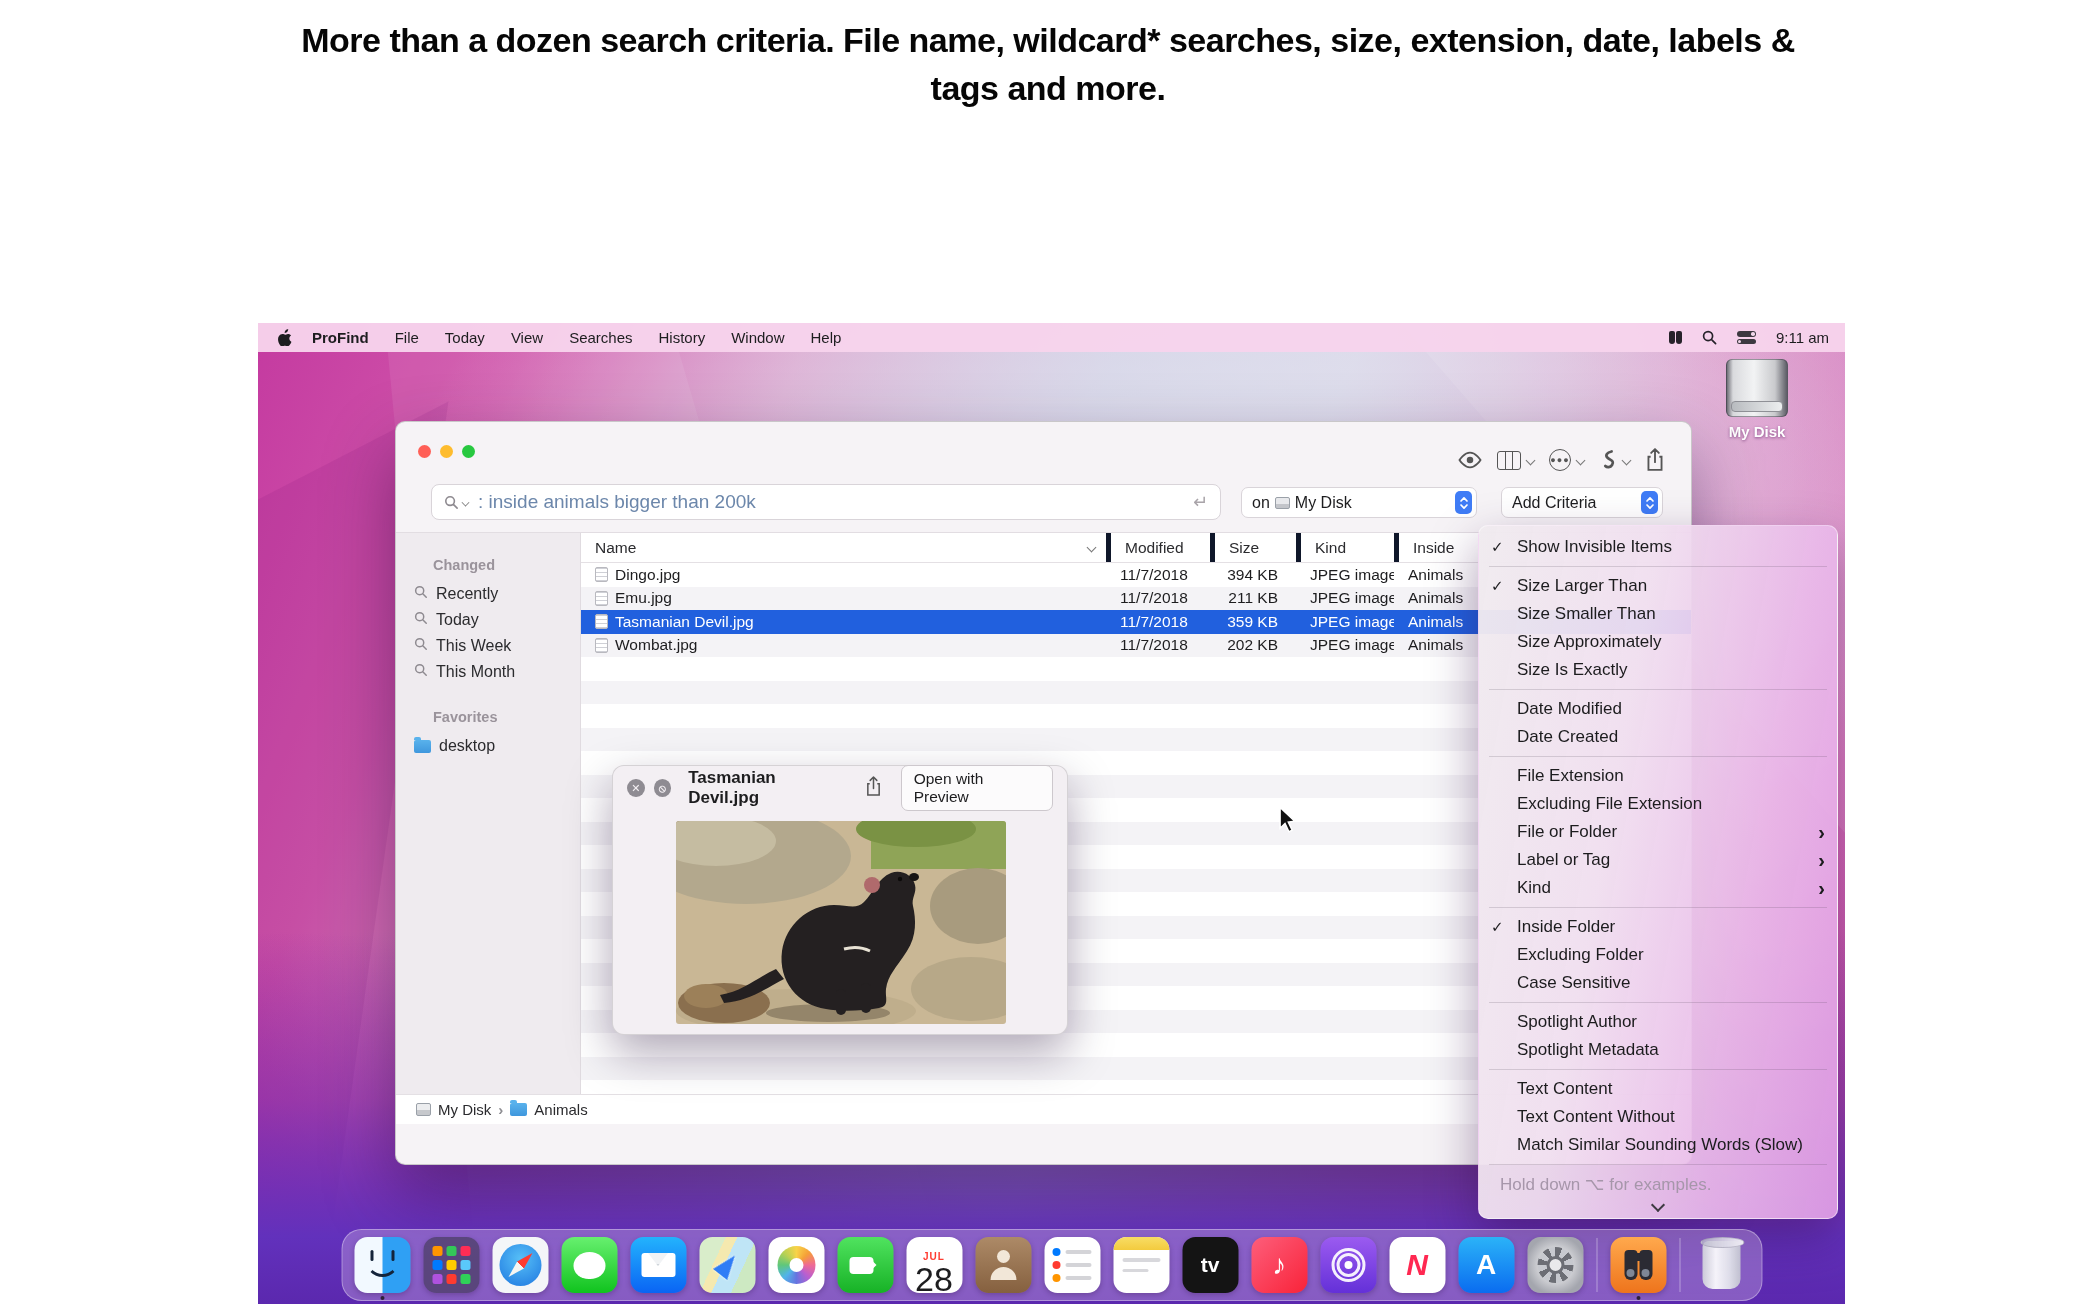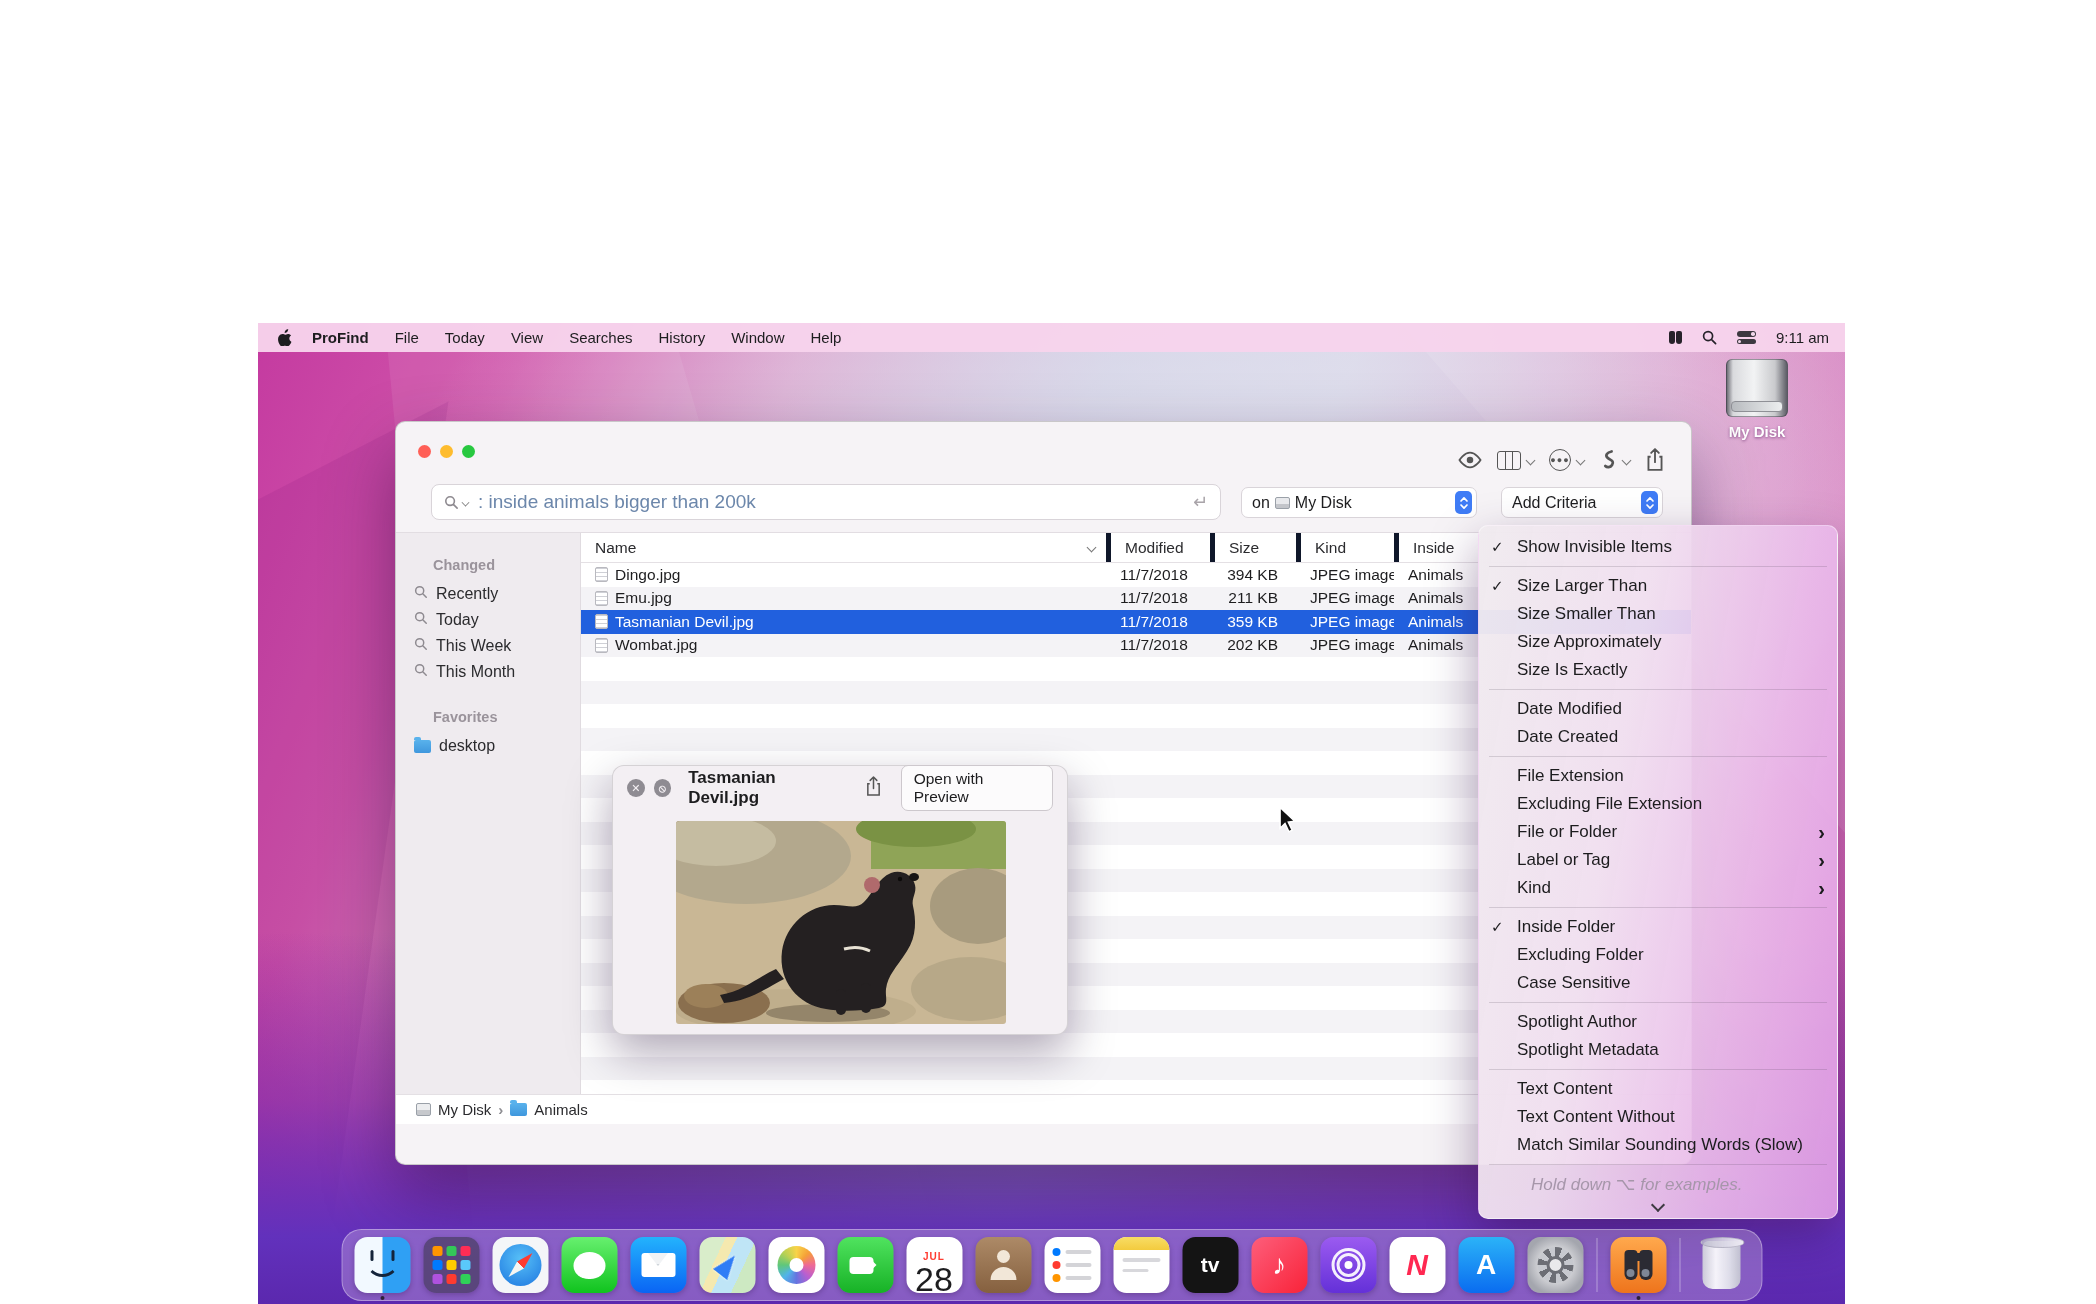--- a/index.html
+++ b/index.html
@@ -143,21 +143,21 @@
 
   
   .cmenu { position:absolute; left:1220px; top:202px; width:360px; z-index:25;
            background:linear-gradient(100deg, rgba(240,235,239,.97) 0%, rgba(240,222,239,.95) 38%, rgba(233,185,233,.93) 72%, rgba(224,158,228,.92) 100%);
            border-radius:10px; border:1px solid rgba(255,255,255,.45);
            box-shadow:0 20px 50px rgba(50,10,70,.4); padding:7px 0 6px; }
   .cm-item { display:flex; align-items:center; height:28px; font-size:17px; color:#1c1c1e; padding:0 12px 0 12px; }
   .cm-check { width:26px; font-size:15px; font-weight:700; flex:none; }
   .cm-arrow { margin-left:auto; font-size:20px; font-weight:700; line-height:1; }
   .cm-div { height:1px; background:rgba(70,60,75,.18); margin:5px 10px; }
-  .cm-footer { display:flex; align-items:center; height:28px; font-size:17px; color:#a696aa; padding-left:52px;font-style:italic; }
+  .cm-footer { display:flex; align-items:center; height:28px; font-size:17px; color:#a696aa; padding-left:21px; }
   .cm-chev { width:12px; height:12px; margin:2px auto 0; position:relative; }
   .cm-chev::after { content:""; position:absolute; left:1px; top:0; width:8px; height:8px;
     border-right:2.2px solid #3e3a42; border-bottom:2.2px solid #3e3a42; transform:rotate(45deg); }
 
   
   .cursor { position:absolute; left:1020px; top:483px; z-index:40; }
 
   
   .dock { position:absolute; left:50%; transform:translateX(-50%); bottom:3px; height:72px; z-index:30;
           background:rgba(205,175,225,.38); border:1px solid rgba(255,255,255,.35); border-radius:20px;
@@ -236,20 +236,21 @@
     border-radius:6px 6px 10px 10px; position:relative; opacity:.95; }
   .tr-can::before { content:""; position:absolute; left:-2px; top:-4px; width:42px; height:9px; border-radius:50%;
     background:linear-gradient(90deg,#babccac7,#f4f4f8); border:1px solid rgba(150,150,165,.5); }
 
   svg.stroke { fill:none; stroke:#555; }
 </style>
 </head>
 <body>
 
 <div class="hero">
+  <p>More than a dozen search criteria. File name, wildcard* searches, size, extension, date, labels &amp; tags and more.</p>
 </div>
 
 <div class="desktop">
   <div class="facet f1"></div>
   <div class="facet f2"></div>
   <div class="facet f3"></div>
   <div class="wp-bottom"></div>
 
   <div class="menubar">
     <span class="mb-apple">

